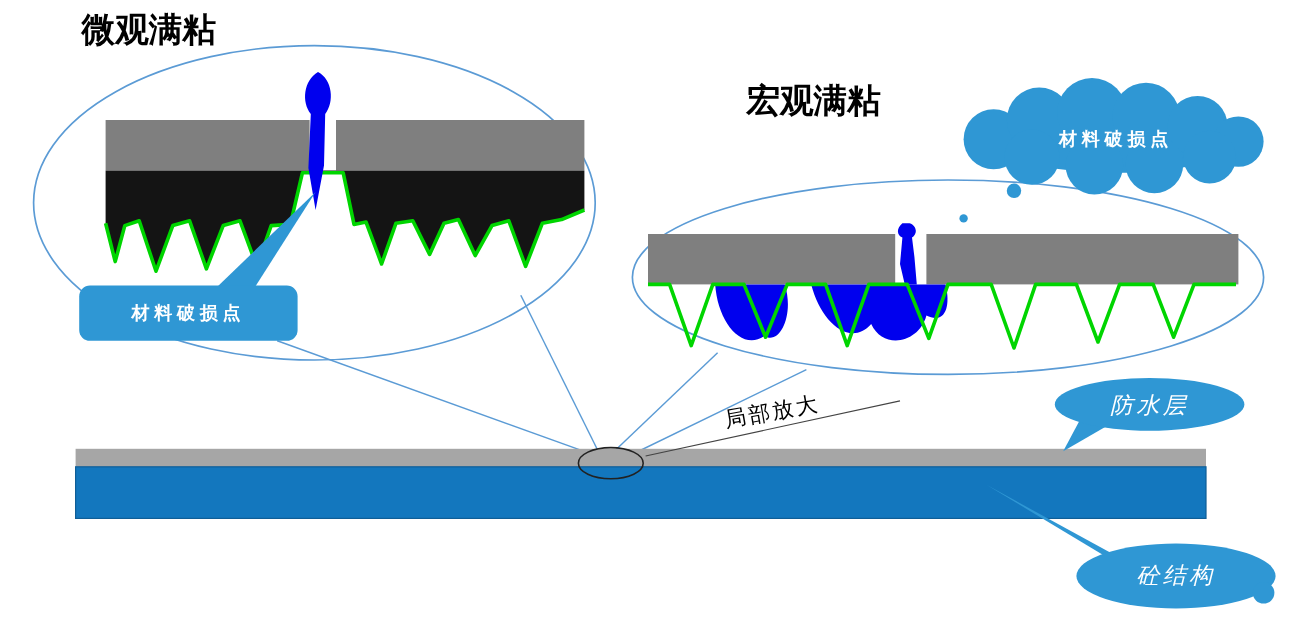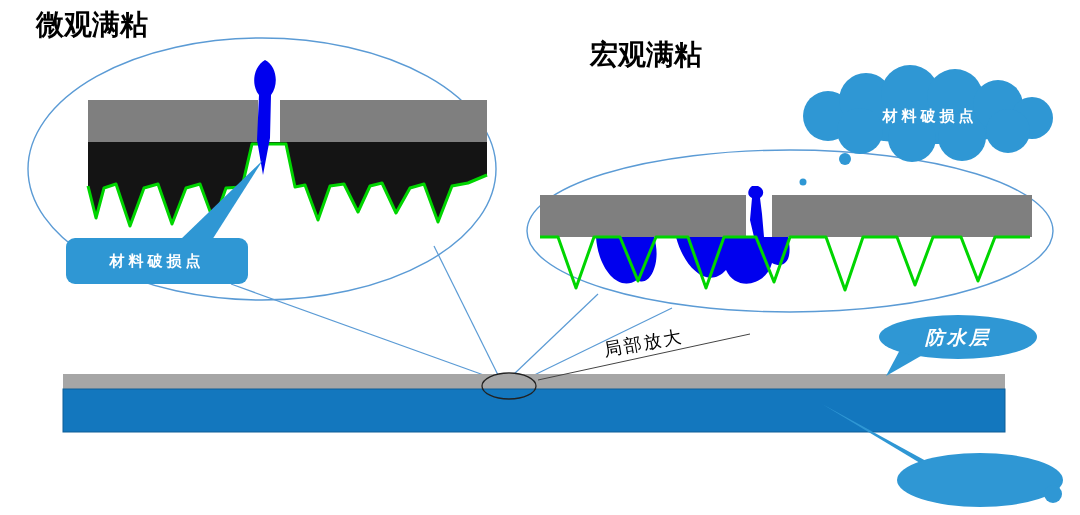--- a/index.html
+++ b/index.html
@@ -1,23 +1,23 @@
 <!DOCTYPE html>
 <html><head>
 <meta charset="utf-8">
 <style>
   html,body{margin:0;padding:0;background:#ffffff;}
   body{font-family:"Liberation Sans", sans-serif;}
   .stage{position:relative;width:1080px;height:515px;background:#ffffff;overflow:hidden;}
   .stage svg{position:absolute;left:0;top:0;}
   .lbl{position:absolute;white-space:nowrap;}
-  .title{font-family:"Liberation Serif", serif;font-weight:700;font-size:28px;color:#000;}
+  .title{font-family:"Liberation Serif", serif;font-weight:700;font-size:28px;color:#000;margin-left:32px;}
   .callout-text{color:#ffffff;font-weight:700;font-size:15px;letter-spacing:4px;
                 display:flex;align-items:center;justify-content:center;}
-  .bubble-text{color:#ffffff;font-weight:700;font-style:italic;font-size:19px;letter-spacing:3px;
+  .bubble-text{color:#ffffff;font-weight:400;font-style:italic;font-size:19px;letter-spacing:3px;
                display:flex;align-items:center;justify-content:center;}
   .zoom-text{color:#000;font-size:18px;letter-spacing:2px;transform:rotate(-10deg);transform-origin:left center;}
 </style>
 </head>
 <body>
 
 <div class="stage">
 
   <svg width="1080" height="515" viewBox="0 0 1080 515">
 
@@ -79,24 +79,25 @@
 
     <polygon points="902,346 926,353 886,376" fill="#2f97d4"></polygon>
     <ellipse cx="958" cy="337" rx="79" ry="22" fill="#2f97d4"></ellipse>
 
     <polygon points="920,463 948,473 822,404" fill="#2f97d4"></polygon>
     <ellipse cx="980" cy="480" rx="83" ry="27" fill="#2f97d4"></ellipse>
     <circle cx="1053" cy="494" r="9" fill="#2f97d4"></circle>
   </svg>
 
   <div class="lbl title" style="left:36px;top:6px;">微观满粘</div>
-  <div class="lbl title" style="left:590px;top:36px;">宏观满粘</div>
+  <div class="lbl title" style="left:590px;top:65px;">宏观满粘</div>
 
   <div class="lbl callout-text" style="left:66px;top:238px;width:182px;height:46px;">材料破损点</div>
 
   <div class="lbl callout-text" style="left:830px;top:98px;width:200px;height:36px;">材料破损点</div>
 
   <div class="lbl zoom-text" style="left:604px;top:338px;">局部放大</div>
 
   <div class="lbl bubble-text" style="left:879px;top:324px;width:158px;height:27px;">防水层</div>
 
+  <div class="lbl bubble-text" style="left:897px;top:465px;width:166px;height:30px;">砼结构</div>
 
 </div>
 
 </body></html>

